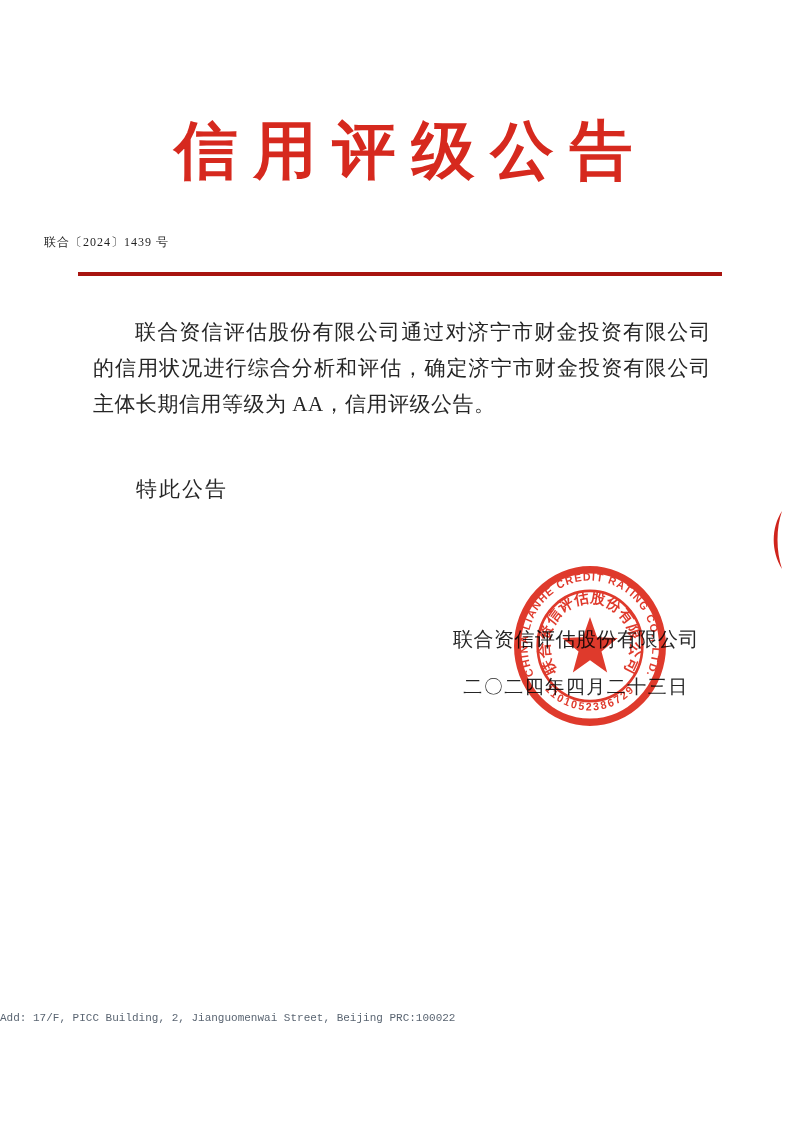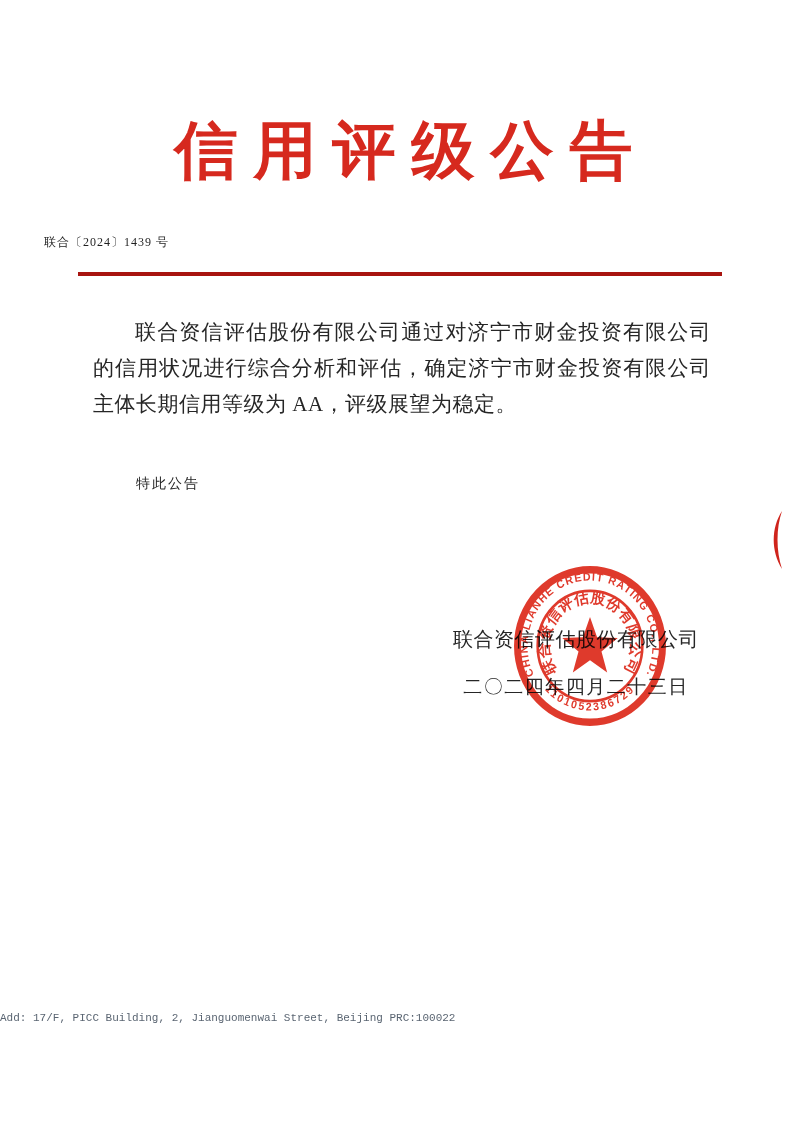--- a/index.html
+++ b/index.html
@@ -40,21 +40,21 @@
     position:absolute;top:314px;left:93px;width:618px;
     margin:0;
     font-size:21px;line-height:36px;
     text-align:justify;text-justify:inter-character;
     text-indent:2em;
     letter-spacing:.5px;
     color:#262626;
   }
   .closing{
     position:absolute;top:475px;left:136px;
-    font-size:14px;letter-spacing:2px;
+    font-size:21px;letter-spacing:2px;
     color:#262626;
   }
   .signature{
     position:absolute;top:626px;right:108px;
     text-align:center;
     color:#262626;
   }
   .sig-company{
     font-size:20px;letter-spacing:.5px;
     white-space:nowrap;
@@ -89,21 +89,21 @@
 <body>
 
 <div class="page">
 
   <h1 class="title">信用评级公告</h1>
 
   <div class="doc-number">联合〔2024〕1439 号</div>
 
   <div class="red-rule"></div>
 
-  <p class="body-text">联合资信评估股份有限公司通过对济宁市财金投资有限公司的信用状况进行综合分析和评估，确定济宁市财金投资有限公司主体长期信用等级为 AA，评级展望为稳定。</p>
+  <p class="body-text">联合资信评估股份有限公司通过对济宁市财金投资有限公司的信用状况进行综合分析和评估，确定济宁市财金投资有限公司主体长期信用等级为 AA，信用评级公告。</p>
 
   <div class="closing">特此公告</div>
 
   <div class="signature">
     <div class="sig-company">联合资信评估股份有限公司</div>
     <div class="sig-date">二〇二四年四月二十三日</div>
   </div>
 
   <svg class="seal" viewBox="0 0 155 155" preserveAspectRatio="none" aria-hidden="true">
     <defs>

